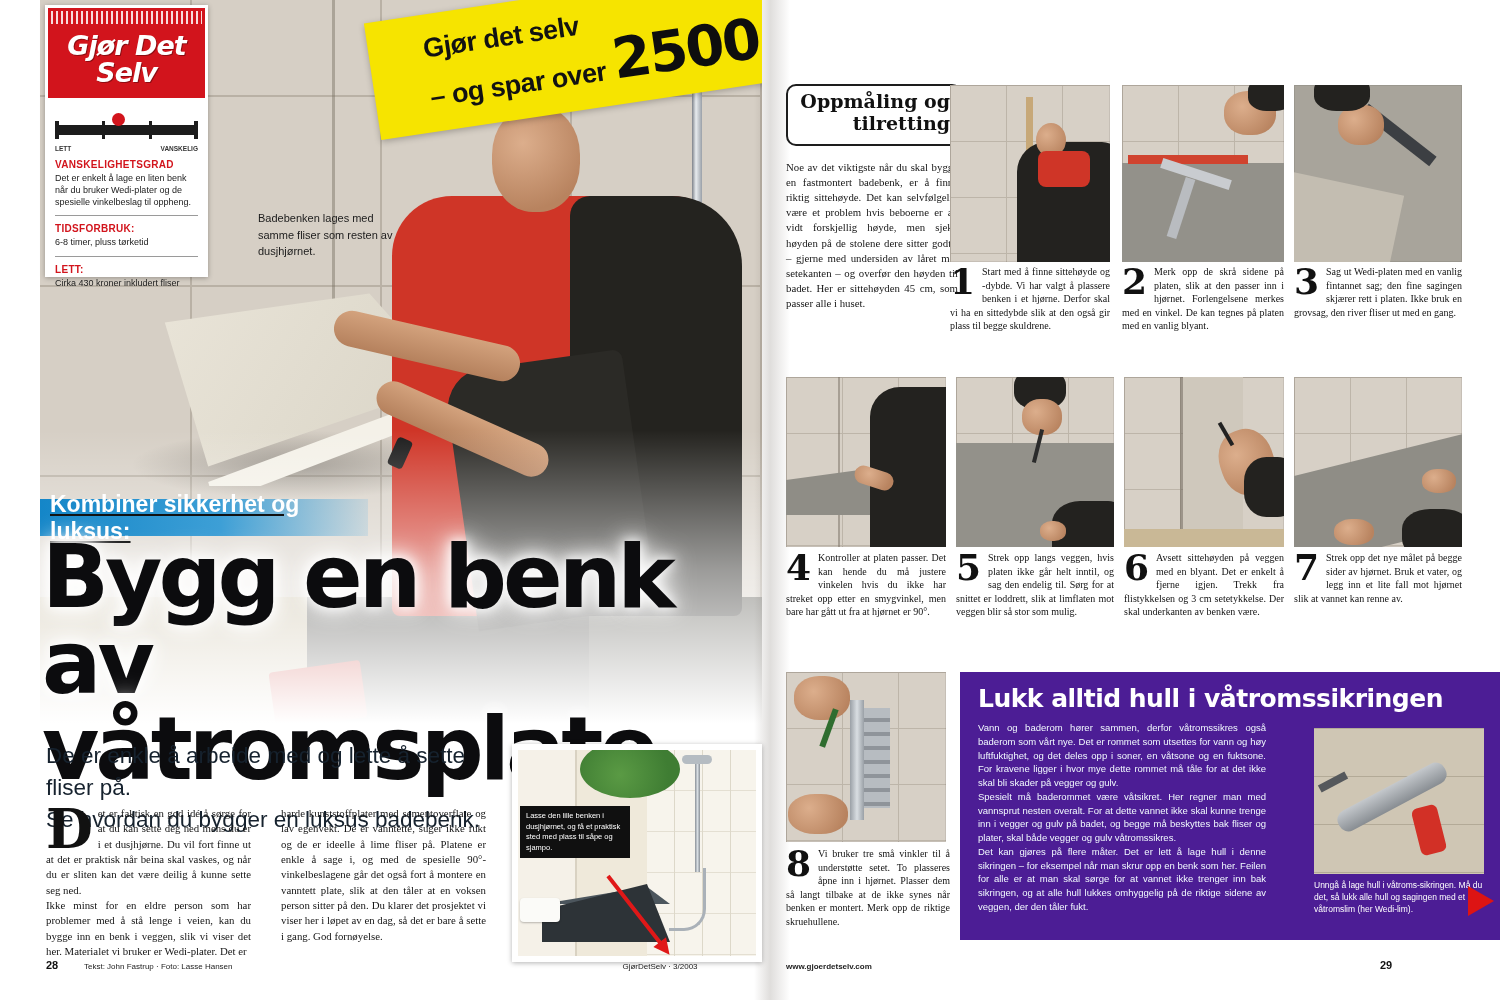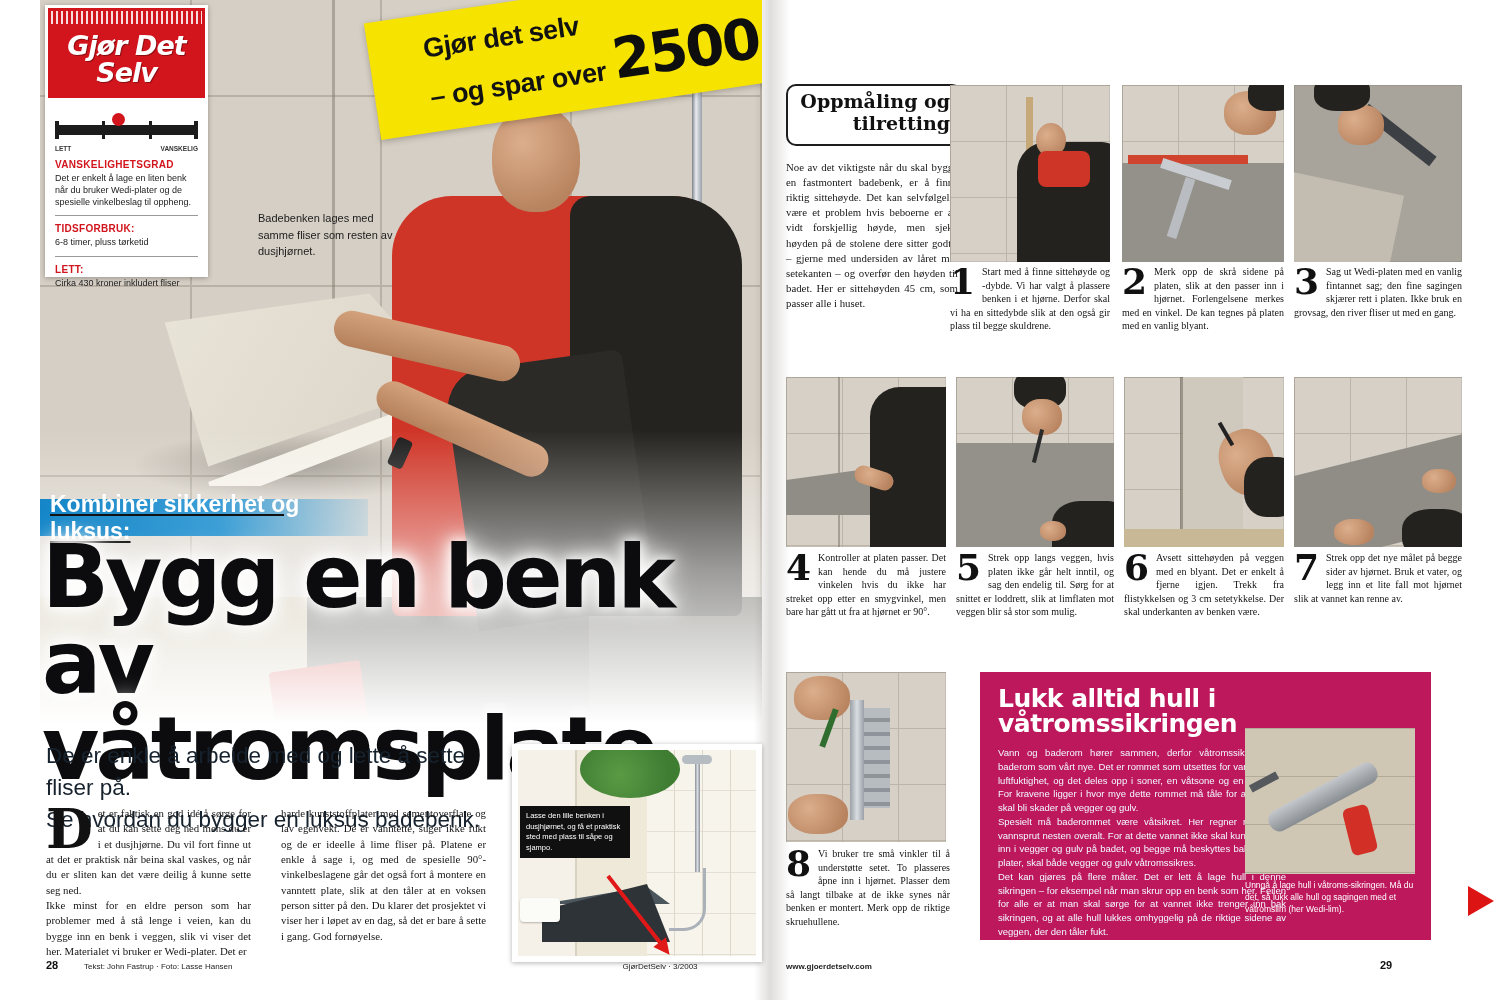--- a/index.html
+++ b/index.html
@@ -132,21 +132,21 @@
   .sec-intro{left:786px;top:160px;width:172px;font:10.8px/1.4 "Liberation Serif",serif;
     color:#161616;text-align:justify;}
 
   .ph{position:absolute;overflow:hidden;background-color:#d7d0c6;
     background-image:linear-gradient(#bdb5a9 1px,transparent 1px),
                      linear-gradient(90deg,#bdb5a9 1px,transparent 1px);
     background-size:56px 56px;box-shadow:0 0 0 1px rgba(0,0,0,.08) inset;}
   .cap{position:absolute;font:10px/1.35 "Liberation Serif",serif;color:#121212;text-align:justify;}
   .cap .num{float:left;font:bold 36px/0.82 "DejaVu Serif",serif;margin:2px 7px 0 0;color:#111;}
 
-  .bluebox{left:980px;top:672px;width:451px;height:268px;background:#be185d;
+  .bluebox{left:960px;top:672px;width:540px;height:268px;background:#4c1d95;
     box-sizing:border-box;padding:14px 18px;overflow:hidden;}
   .bb-title{font:bold 25px/1 "DejaVu Sans",sans-serif;color:#fff;letter-spacing:-.5px;margin:0 0 10px 0;}
   .bb-body{width:288px;font:9.5px/1.45 "Liberation Sans",sans-serif;color:#f2faff;
     text-align:justify;white-space:pre-line;}
   .bb-photo{position:absolute;right:16px;top:56px;width:170px;height:146px;overflow:hidden;
     background:#cfc6b4;
     background-image:linear-gradient(#b3aa97 1px,transparent 1px);background-size:100% 48px;}
   .gun-body{position:absolute;left:18px;top:58px;width:120px;height:22px;border-radius:10px;
     background:linear-gradient(#c4c8cc,#888d92);transform:rotate(-28deg);}
   .gun-handle{position:absolute;left:102px;top:78px;width:26px;height:48px;border-radius:6px;

